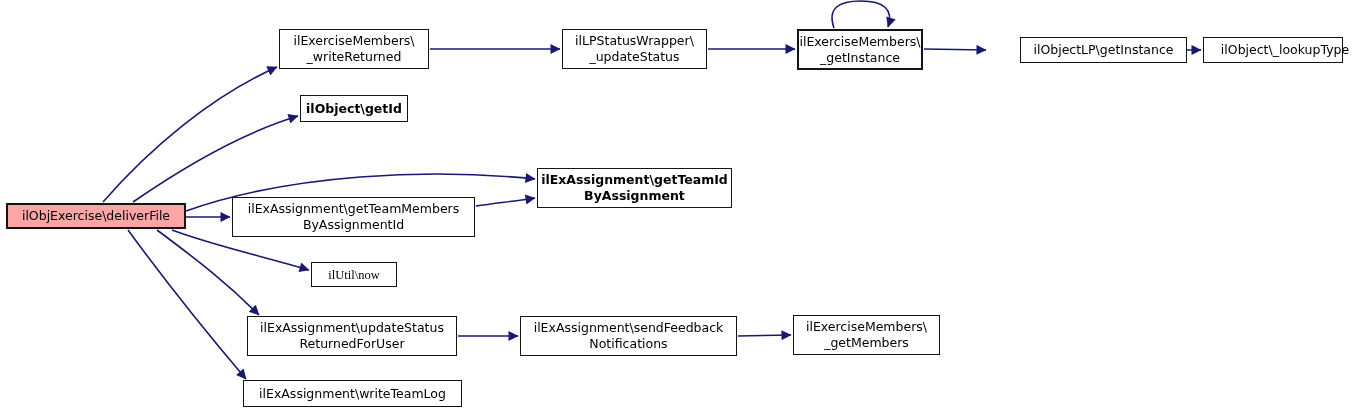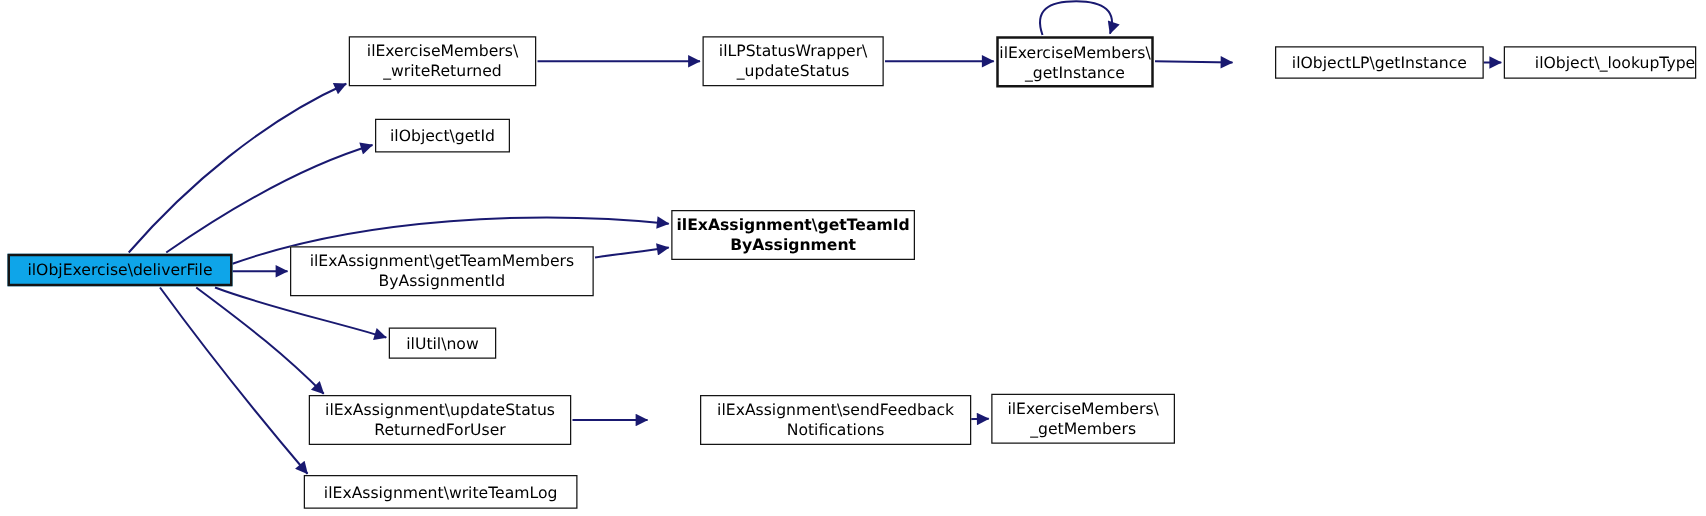--- a/index.html
+++ b/index.html
@@ -29,21 +29,21 @@
     line-height: 16px;
     display: flex;
     align-items: center;
     justify-content: center;
     text-align: center;
     white-space: pre-line;
     cursor: pointer;
   }
   .node.heavy { border-width: 2.2px; }
   .node.main {
-    background: #0ea5e9;
+    background: #fca5a5;
     border-width: 2.2px;
     cursor: default;
   }
 </style>
 </head>
 <body>
 
 <div class="canvas">
 
   <svg class="edges" viewBox="0 0 1365 413" xmlns="http://www.w3.org/2000/svg">
@@ -67,44 +67,44 @@
     <path class="edge" d="M 476,206 C 496,203 516,201 535,198" marker-end="url(#arrow)"></path>
     <path class="edge" d="M 458,336 L 518,336" marker-end="url(#arrow)"></path>
     <path class="edge" d="M 738,336 L 791,335" marker-end="url(#arrow)"></path>
   </svg>
 
   <div class="node main" style="left:6px; top:203px; width:180px; height:26px;">ilObjExercise\deliverFile</div>
 
   <div class="node" style="left:279px; top:29px; width:150px; height:40px;">ilExerciseMembers\
 _writeReturned</div>
 
-  <div class="node" style="left:300px; top:95px; width:108px; height:27px;">ilObject\getId</div>
+  <div class="node" style="left:300px; top:95px; width:108px; height:27px;font-weight:bold;">ilObject\getId</div>
 
   <div class="node" style="left:537px; top:168px; width:195px; height:40px;font-weight:bold;">ilExAssignment\getTeamId
 ByAssignment</div>
 
   <div class="node" style="left:232px; top:197px; width:243px; height:40px;">ilExAssignment\getTeamMembers
 ByAssignmentId</div>
 
-  <div class="node" style="left:311px; top:262px; width:86px; height:25px;">ilUtil\now</div>
+  <div class="node" style="left:311px; top:262px; width:86px; height:25px;font-family:Liberation Serif, serif;">ilUtil\now</div>
 
   <div class="node" style="left:247px; top:316px; width:210px; height:40px;">ilExAssignment\updateStatus
 ReturnedForUser</div>
 
   <div class="node" style="left:243px; top:380px; width:219px; height:27px;">ilExAssignment\writeTeamLog</div>
 
   <div class="node" style="left:562px; top:29px; width:145px; height:40px;">ilLPStatusWrapper\
 _updateStatus</div>
 
   <div class="node heavy" style="left:797px; top:29px; width:126px; height:41px;">ilExerciseMembers\
 _getInstance</div>
 
   <div class="node" style="left:988px; top:37px; width:167px; height:26px;margin-left:32px;">ilObjectLP\getInstance</div>
 
-  <div class="node" style="left:1203px; top:37px; width:154px; height:26px;padding-left:24px;">ilObject\_lookupType</div>
+  <div class="node" style="left:1203px; top:37px; width:140px; height:26px;padding-left:24px;">ilObject\_lookupType</div>
 
-  <div class="node" style="left:520px; top:316px; width:217px; height:40px;margin-left:40px;">ilExAssignment\sendFeedback
+  <div class="node" style="left:520px; top:316px; width:217px; height:40px;">ilExAssignment\sendFeedback
 Notifications</div>
 
   <div class="node" style="left:793px; top:315px; width:147px; height:40px;">ilExerciseMembers\
 _getMembers</div>
 
 </div>
 
 </body></html>

